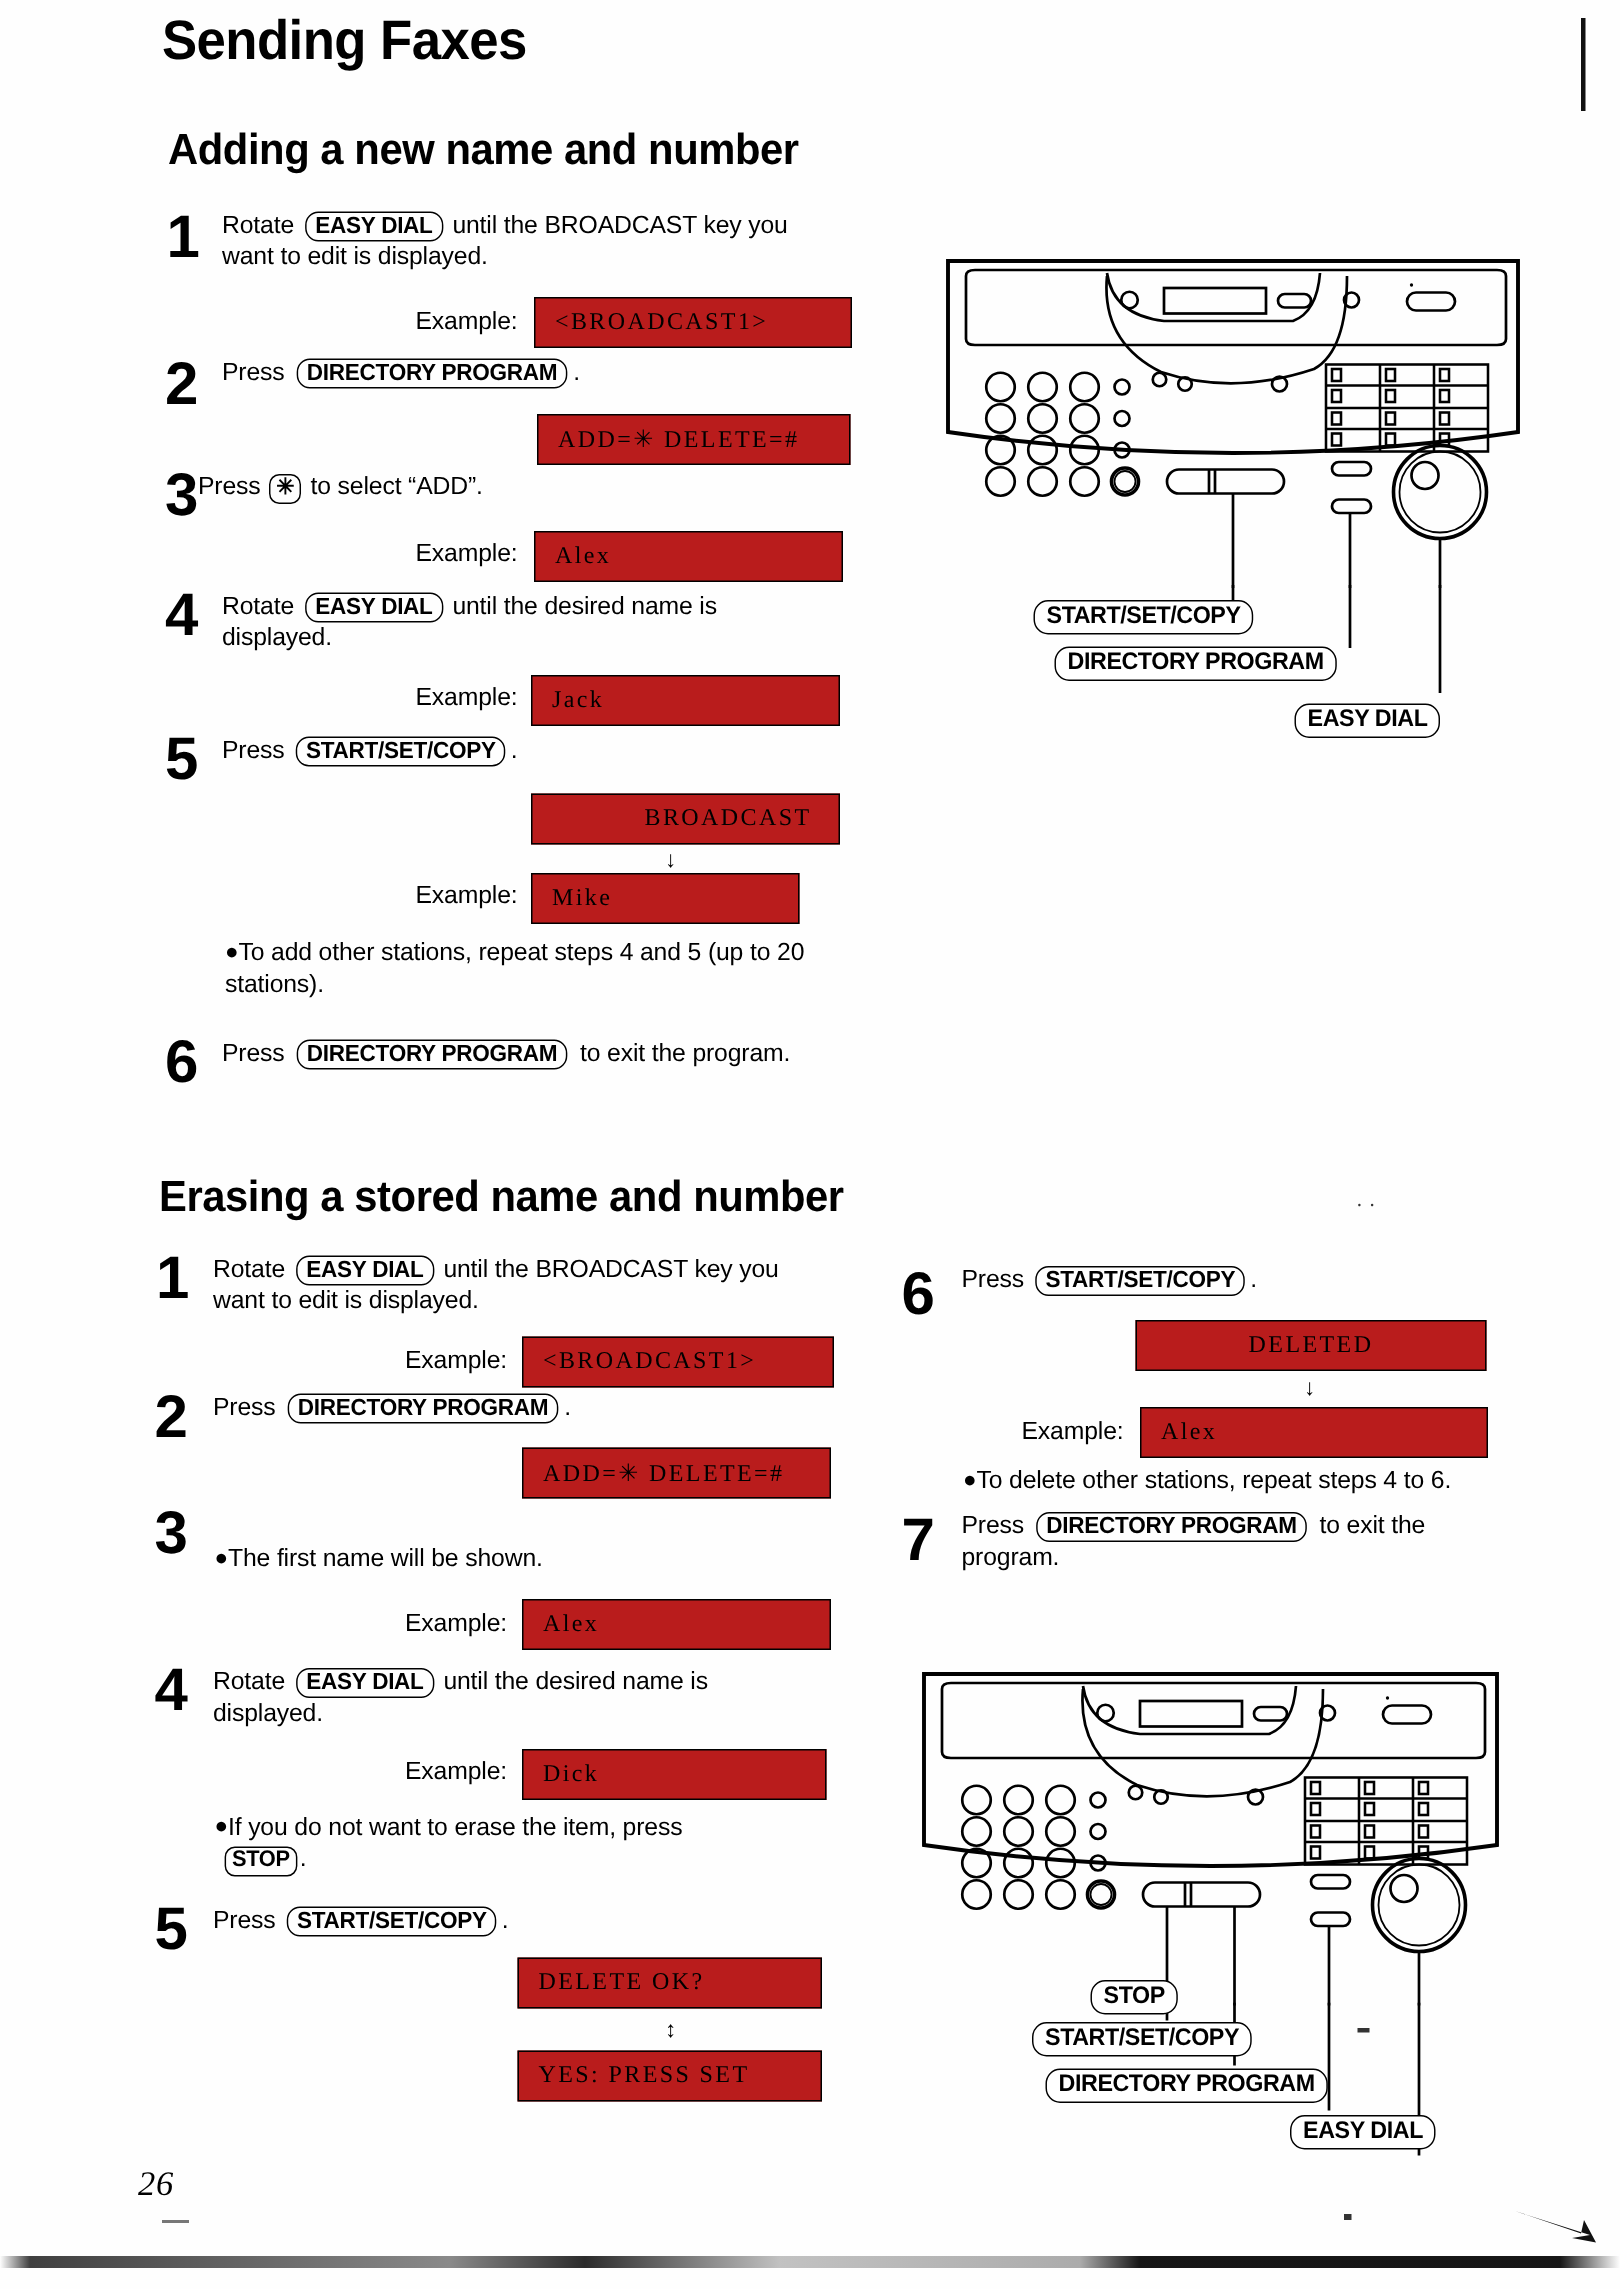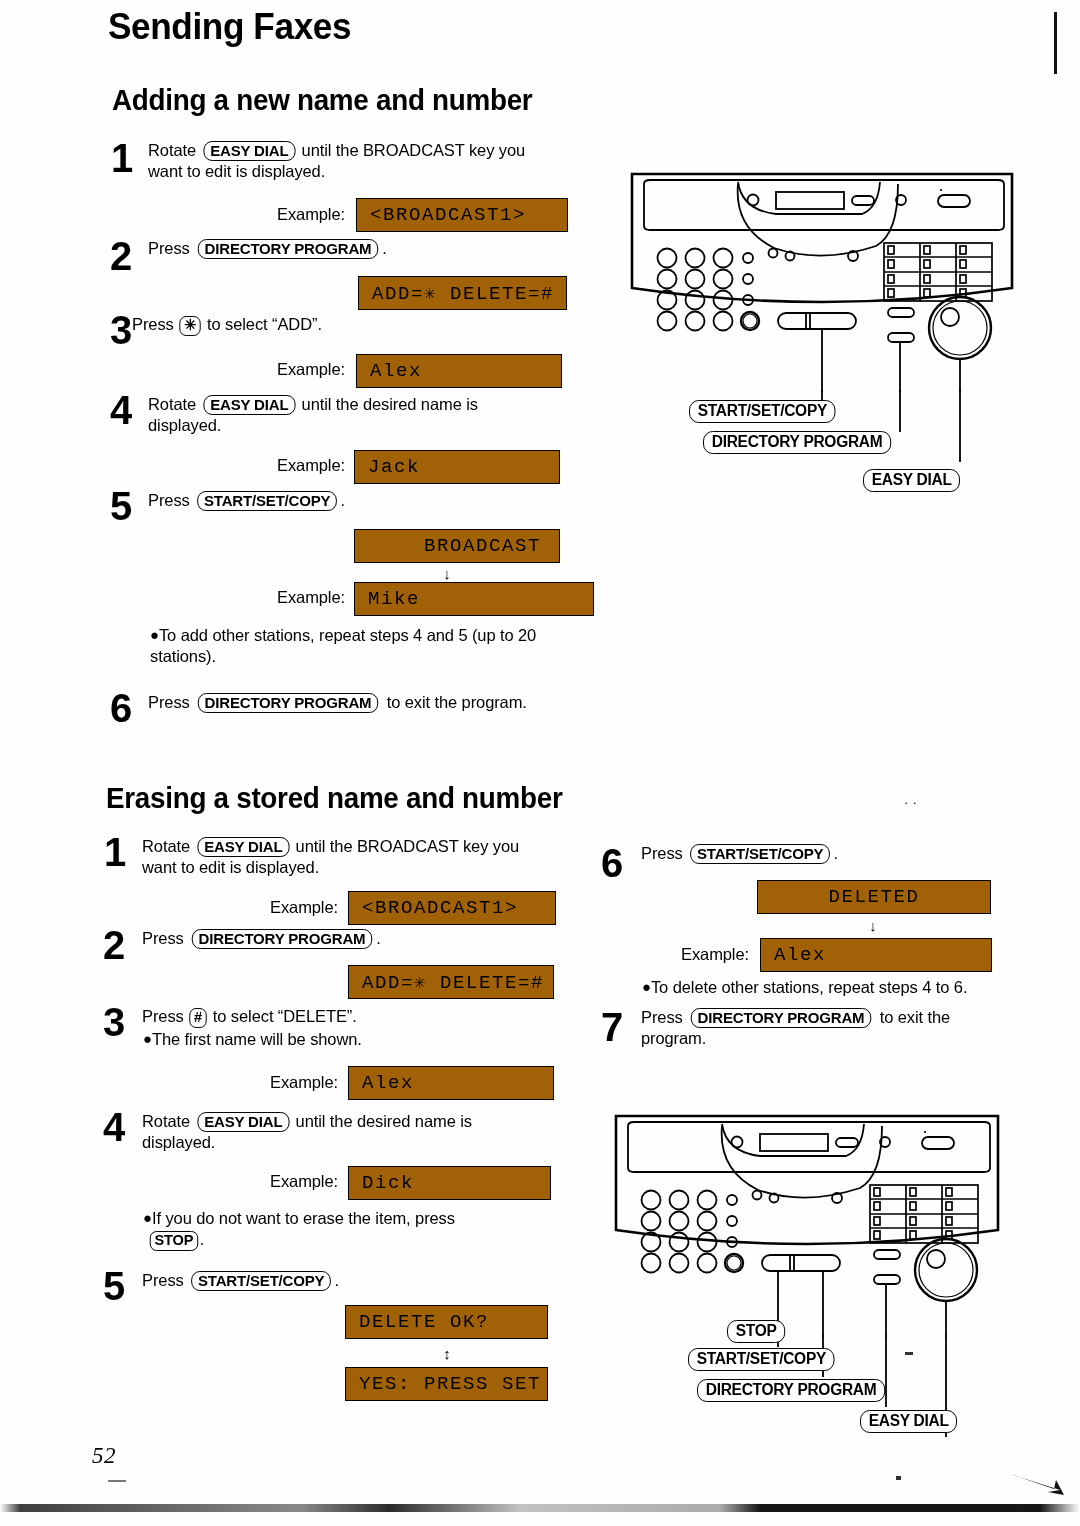--- a/index.html
+++ b/index.html
@@ -106,23 +106,23 @@
   }
   .bullet .dot {
     font-size: 15px;
     vertical-align: 1px;
   }
 
   
   .lcd {
     position: absolute;
     border: 1.7px solid #000;
-    background: #a16207;
-    font-family: Liberation Mono, monospace;
-    font-size: 19px;
+    background: #b91c1c;
+    font-family: Liberation Serif, serif;
+    font-size: 16px;
     letter-spacing: 1.6px;
     display: flex;
     align-items: center;
     height: 34px;
   }
   .lcd.left  { justify-content: flex-start; padding-left: 13px; }
   .lcd.center{ justify-content: center; text-align: center; }
   .lcd.right { justify-content: flex-end; padding-right: 18px; }
 
   .ex-label {
@@ -226,21 +226,21 @@
   <div class="ex-label" style="left:277px; top:456px;">Example:</div>
   <div class="lcd left" style="left:354px; top:450px; width:206px;">Jack</div>
 
   <div class="step-num" style="left:110px; top:486px;">5</div>
   <div class="step-body" style="left:148px; top:490px; width:400px;">
     <span>Press </span><span class="keycap">START/SET/COPY</span><span>.</span>
   </div>
   <div class="lcd right" style="left:354px; top:529px; width:206px;">BROADCAST</div>
   <div class="arrow-down" style="left:440px; top:566px;">↓</div>
   <div class="ex-label" style="left:277px; top:588px;">Example:</div>
-  <div class="lcd left" style="left:354px; top:582px; width:240px;">Mike</div>
+  <div class="lcd left" style="left:354px; top:582px; width:179px;">Mike</div>
 
   <div class="bullet" style="left:150px; top:625px; width:420px;">
     <span class="dot">●</span><span>To add other stations, repeat steps 4 and 5 (up to 20 stations).</span>
   </div>
 
   <div class="step-num" style="left:110px; top:688px;">6</div>
   <div class="step-body" style="left:148px; top:692px; width:400px;">
     <span>Press </span><span class="keycap">DIRECTORY PROGRAM</span><span> to exit the program.</span>
   </div>
 
@@ -350,23 +350,20 @@
   <div class="ex-label" style="left:270px; top:898px;">Example:</div>
   <div class="lcd left" style="left:348px; top:891px; width:208px;">&lt;BROADCAST1&gt;</div>
 
   <div class="step-num" style="left:103px; top:925px;">2</div>
   <div class="step-body" style="left:142px; top:928px; width:410px;">
     <span>Press </span><span class="keycap">DIRECTORY PROGRAM</span><span>.</span>
   </div>
   <div class="lcd left" style="left:348px; top:965px; width:206px;">ADD=✳   DELETE=#</div>
 
   <div class="step-num" style="left:103px; top:1002px;">3</div>
-  <div class="step-body" style="left:142px; top:1006px; width:410px;">
-    <span>Press </span><span class="keycap small">#</span><span> to select “DELETE”.</span>
-  </div>
   <div class="bullet" style="left:143px; top:1029px; width:400px;">
     <span class="dot">●</span><span>The first name will be shown.</span>
   </div>
   <div class="ex-label" style="left:270px; top:1073px;">Example:</div>
   <div class="lcd left" style="left:348px; top:1066px; width:206px;">Alex</div>
 
   <div class="step-num" style="left:103px; top:1107px;">4</div>
   <div class="step-body" style="left:142px; top:1111px; width:400px;">
     <span>Rotate </span><span class="keycap">EASY DIAL</span><span> until the desired name is displayed.</span>
   </div>
@@ -481,21 +478,21 @@
       <line x1="278" y1="0" x2="278" y2="72"></line>
       <line x1="338" y1="0" x2="338" y2="102"></line>
     </g>
   </svg>
   <div class="callout" style="left:727px; top:1320px;">STOP</div>
   <div class="callout" style="left:688px; top:1348px;">START/SET/COPY</div>
   <div class="callout" style="left:697px; top:1379px;">DIRECTORY PROGRAM</div>
   <div class="callout" style="left:860px; top:1410px;">EASY DIAL</div>
   <div class="stray-dot" style="left:905px; top:1352px; width:8px; height:3px;"></div>
 
-  <div class="page-num">52</div>
+  <div class="page-num">26</div>
   <div class="scan-dot" style="left:108px;top:1480px;width:18px;height:2px;background:#777;"></div>
   <div class="scan-dot" style="left:896px;top:1476px;width:5px;height:4px;background:#333;"></div>
   <div class="footer-smudge"></div>
   <svg class="footer-arrow" viewBox="0 0 60 26">
     <path d="M2,4 L52,20 L40,22 L56,25 L48,10 L46,19 Z" fill="#111"></path>
   </svg>
 
 </div>
 
 </body></html>

